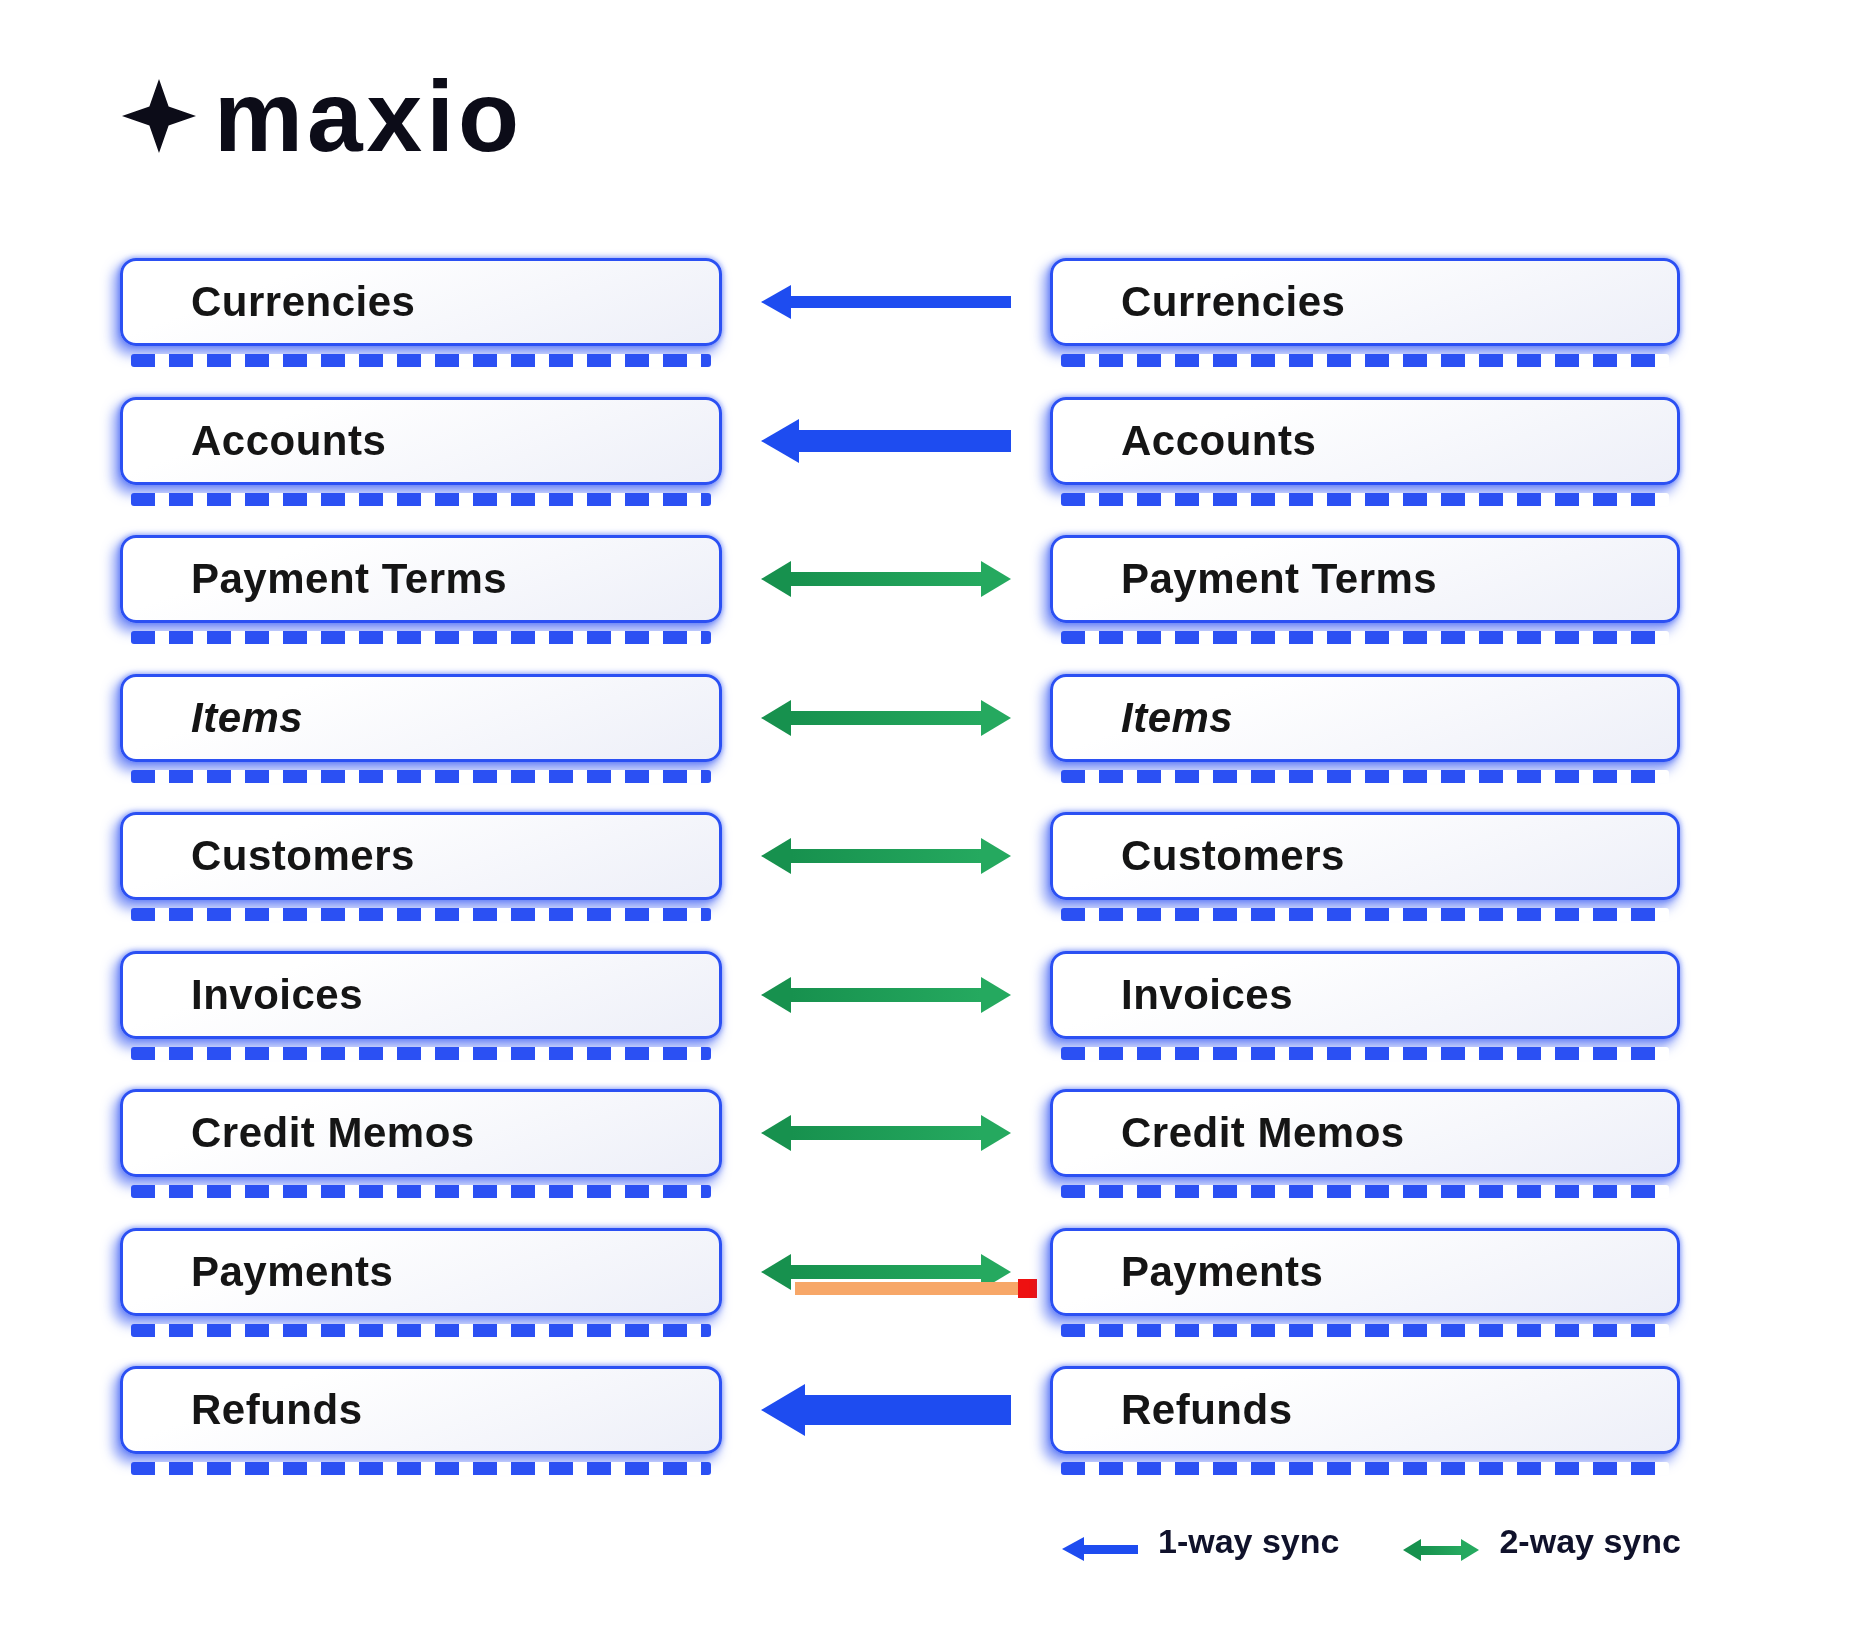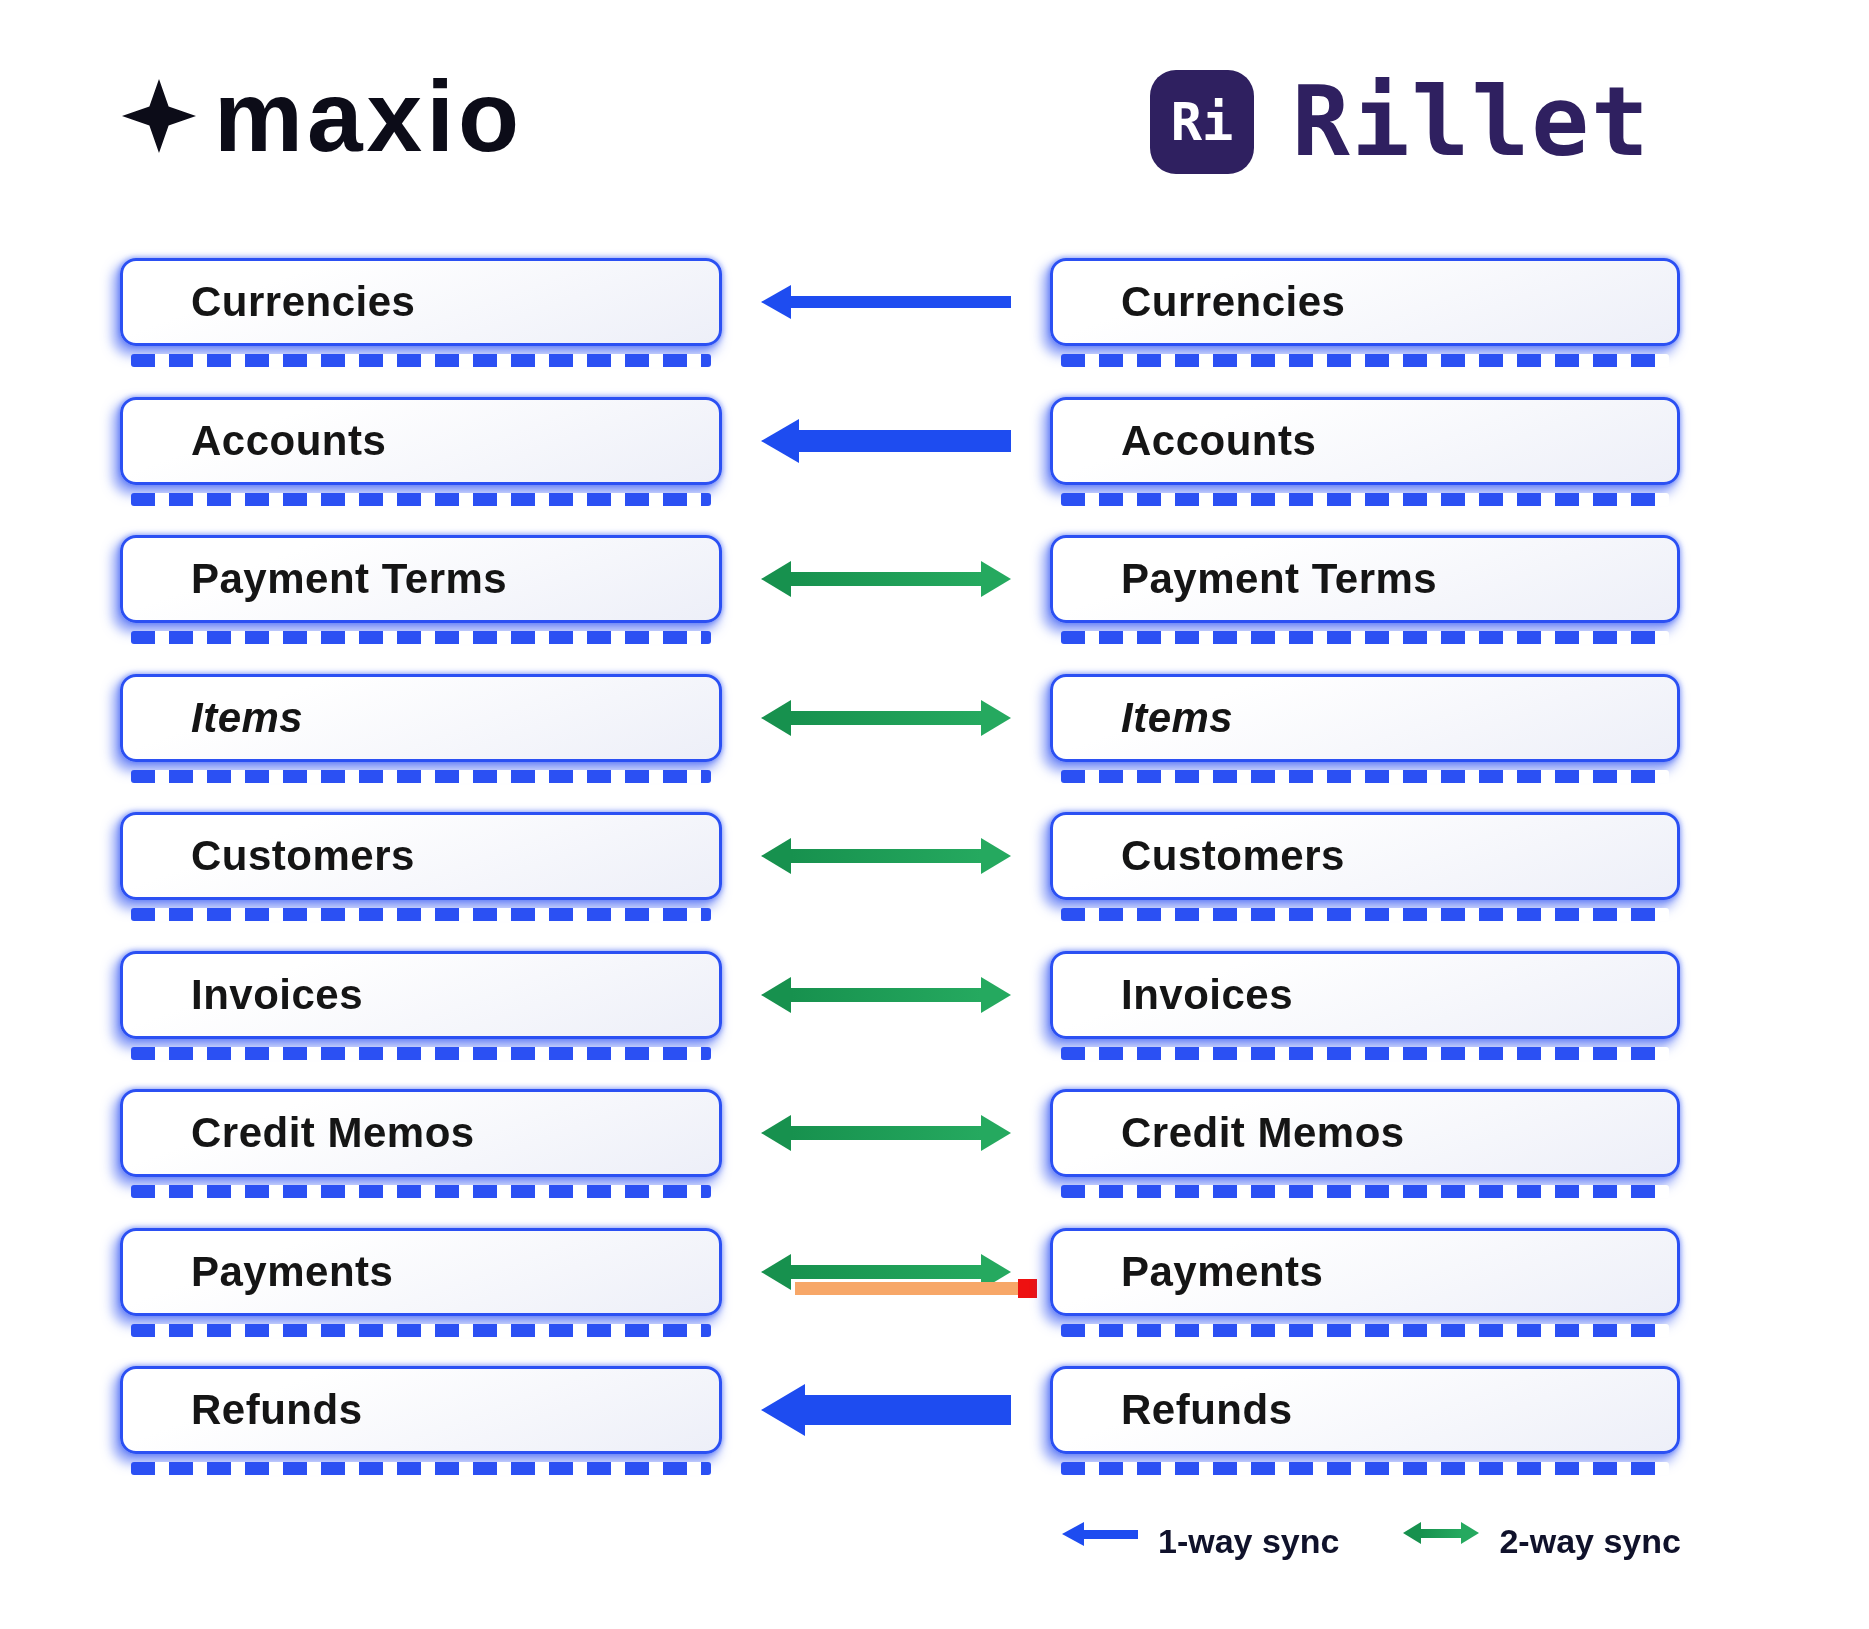--- a/index.html
+++ b/index.html
@@ -48,42 +48,38 @@
   
   .green .bar{height:14px;background:linear-gradient(90deg,#17914e,#25a95f);}
   .green .tri.l{border:18px solid transparent;border-left:0;border-right:30px solid #17914e;}
   .green .tri.r{border:18px solid transparent;border-right:0;border-left:30px solid #25a95f;}
   
   .hl{position:absolute;left:34px;top:calc(50% + 10px);height:13px;width:calc(100% - 24px);
       background:#f7a768;}
   .hl-cap{position:absolute;right:-16px;top:-3px;width:19px;height:19px;background:#ee1111;}
 
   
-  .legend{position:absolute;left:1062px;top:1522px;display:flex;align-items:flex-start;gap:20px;}
+  .legend{position:absolute;left:1062px;top:1522px;display:flex;align-items:flex-end;gap:20px;}
   .legend .arr{width:76px;}
   .legend .blue .bar{height:9px;} .legend .blue .tri{border:12px solid transparent;border-left:0;border-right:22px solid #1e4cf0;}
   .legend .green .bar{height:9px;}
   .legend .green .tri.l{border:11px solid transparent;border-left:0;border-right:18px solid #17914e;}
   .legend .green .tri.r{border:11px solid transparent;border-right:0;border-left:18px solid #25a95f;}
   .legend-label{font-size:34px;font-weight:bold;color:#10122b;margin-right:44px;}
 </style>
 </head>
 <body>
 
 <div id="canvas">
 
   <div class="maxio-logo">
     <div class="maxio-star"></div>
     <div class="maxio-word">maxio</div>
   </div>
 
-  <div class="rillet-logo">
-    <div class="rillet-badge">Ri</div>
-    <div class="rillet-word">Rillet</div>
-  </div>
 
   <div id="rows-host">
       <div class="row" style="top: 258px;">
     <div class="node left">
       <span class="node-label">Currencies</span>
     </div>
     <div class="arrow-zone">
           <div class="arr blue thin">
             <div class="tri"></div>
             <div class="bar"></div>

